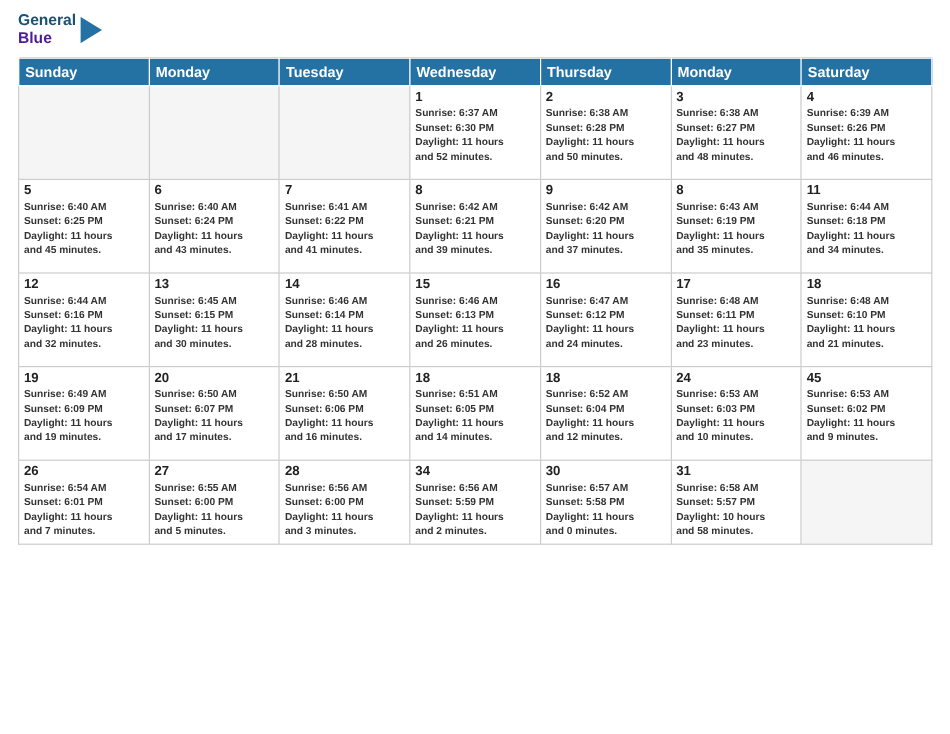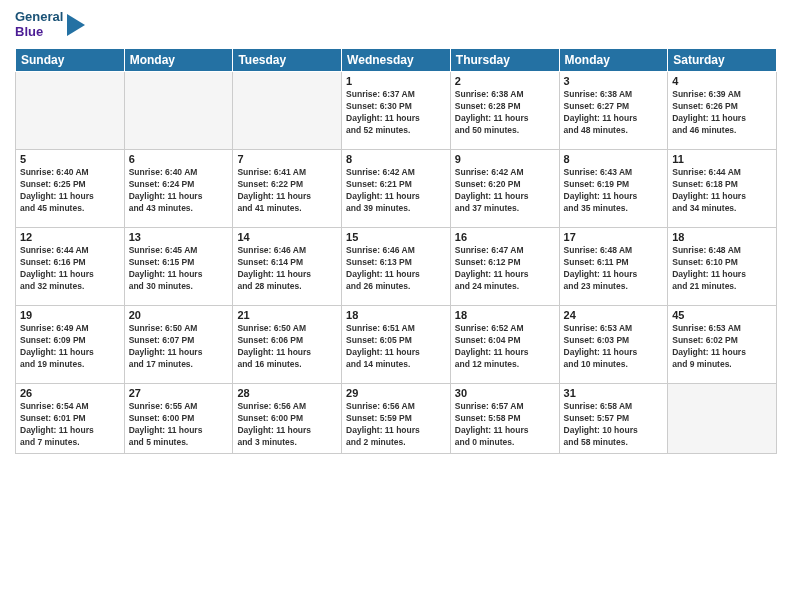--- a/index.html
+++ b/index.html
@@ -231,21 +231,21 @@
           </td>
           <td>
             <span class="day-num">27</span>
             <div class="day-info">Sunrise: 6:55 AM<br>Sunset: 6:00 PM<br>Daylight: 11 hours<br>and 5 minutes.</div>
           </td>
           <td>
             <span class="day-num">28</span>
             <div class="day-info">Sunrise: 6:56 AM<br>Sunset: 6:00 PM<br>Daylight: 11 hours<br>and 3 minutes.</div>
           </td>
           <td>
-            <span class="day-num">29</span>
+            <span class="day-num">34</span>
             <div class="day-info">Sunrise: 6:56 AM<br>Sunset: 5:59 PM<br>Daylight: 11 hours<br>and 2 minutes.</div>
           </td>
           <td>
             <span class="day-num">30</span>
             <div class="day-info">Sunrise: 6:57 AM<br>Sunset: 5:58 PM<br>Daylight: 11 hours<br>and 0 minutes.</div>
           </td>
           <td>
             <span class="day-num">31</span>
             <div class="day-info">Sunrise: 6:58 AM<br>Sunset: 5:57 PM<br>Daylight: 10 hours<br>and 58 minutes.</div>
           </td>

